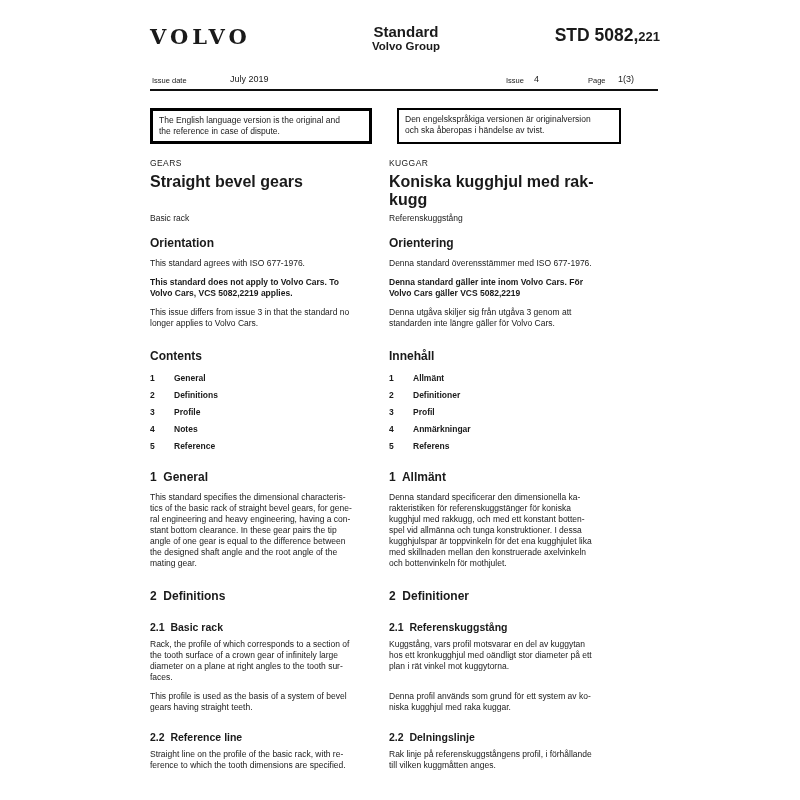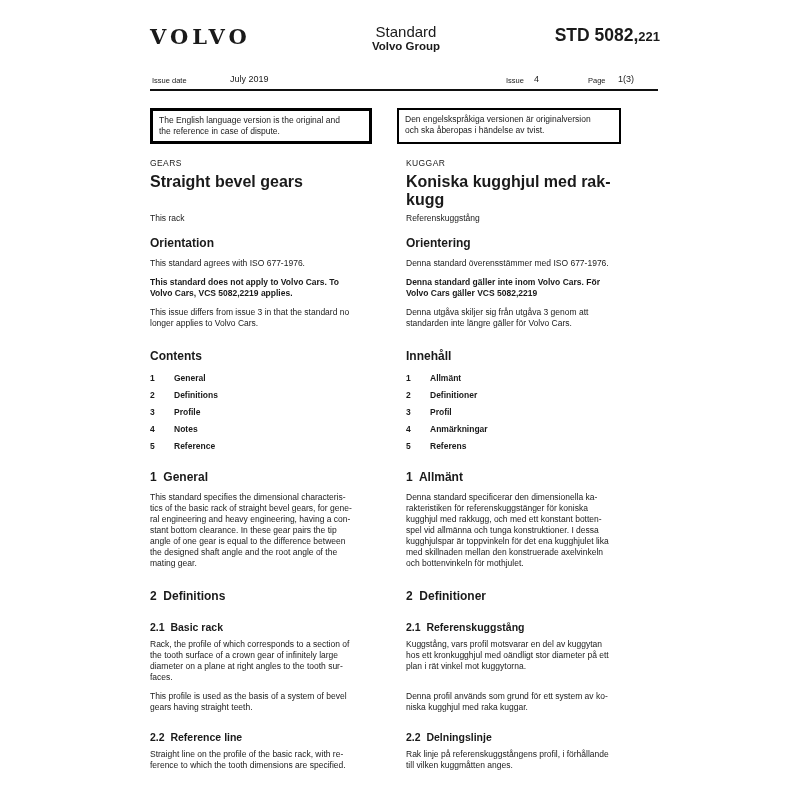--- a/index.html
+++ b/index.html
@@ -5,41 +5,41 @@
   * { margin:0; padding:0; box-sizing:border-box; }
   html, body { width:800px; height:800px; background:#ffffff; }
   body { font-family:"Liberation Sans", sans-serif; color:#1a1a1a; position:relative; overflow:hidden; }
 
   .page { position:absolute; left:150px; top:20px; width:512px; }
 
   
   .hdr { position:relative; height:70px; }
   .logo { position:absolute; left:0; top:4px; font-family:"DejaVu Serif", serif; font-weight:700; font-size:21px; letter-spacing:4px; }
   .hdr-center { position:absolute; left:176px; top:3px; width:160px; text-align:center; }
-  .doc-type { font-size:15px; font-weight:400; line-height:17px; }
+  .doc-type { font-size:15px; font-weight:700; line-height:17px; }
   .org { font-size:11.5px; font-weight:700; line-height:13px; }
   .doc-num { position:absolute; right:2px; top:5px; font-weight:700; font-size:17.5px; white-space:nowrap; }
   .doc-num .suffix { font-size:13px; }
   .info-row { position:absolute; left:0; top:53px; width:100%; height:14px; }
   .info-row span { position:absolute; white-space:nowrap; }
   .lab { font-size:7.5px; top:3px; }
   .val { font-size:9px; top:1px; }
   .pos-idl { left:2px; }  .pos-idv { left:80px; }
   .pos-il  { left:356px; } .pos-iv { left:384px; }
   .pos-pl  { left:438px; } .pos-pv { left:468px; }
   .rule { position:absolute; left:0; top:69px; width:508px; border-bottom:2px solid #111111; }
 
   
   .notices { display:flex; margin-top:18px;gap:12px; }
   .notice { font-size:8.5px; line-height:11px; padding:4px 6px; white-space:pre; }
   .notice.en { width:222px; border:3px solid #000; margin-right:13px; }
   .notice.sv { width:224px; border:2px solid #000; }
 
   
-  .grid { margin-top:14px; display:grid; grid-template-columns:236px 236px; column-gap:20px; align-items:start; }
+  .grid { margin-top:14px; display:grid; grid-template-columns:236px 236px; column-gap:3px; align-items:start; }
   .kicker { font-size:8.5px; letter-spacing:0.4px; margin-bottom:5px; }
   .title { font-size:16px; font-weight:700; line-height:17.5px; white-space:pre-line; margin-bottom:5px; }
   .subtitle { font-size:8.5px; line-height:11px; }
   .h2 { font-size:12px; font-weight:700; margin:12px 0 8px; white-space:pre-wrap; }
   .h3 { font-size:10.5px; font-weight:700; margin:10px 0 6px; white-space:pre-wrap; }
   .p { font-size:8.5px; line-height:11px; margin-bottom:8px; white-space:pre; }
   .p.b { font-weight:700; }
   .toc { margin-top:2px; }
   .toc-item { display:flex; font-size:8.5px; font-weight:700; line-height:11px; margin-bottom:6px; }
   .toc-num { width:24px; }
@@ -76,21 +76,21 @@
 
   <div class="grid">
 
     <div class="kicker">GEARS</div>
     <div class="kicker">KUGGAR</div>
 
     <div class="title">Straight bevel gears</div>
     <div class="title">Koniska kugghjul med rak-
 kugg</div>
 
-    <div class="subtitle">This rack</div>
+    <div class="subtitle">Basic rack</div>
     <div class="subtitle">Referenskuggstång</div>
 
     <div class="h2">Orientation</div>
     <div class="h2">Orientering</div>
 
     <div class="p">This standard agrees with ISO 677-1976.</div>
     <div class="p">Denna standard överensstämmer med ISO 677-1976.</div>
 
     <div class="p b">This standard does not apply to Volvo Cars. To
 Volvo Cars, VCS 5082,2219 applies.</div>

